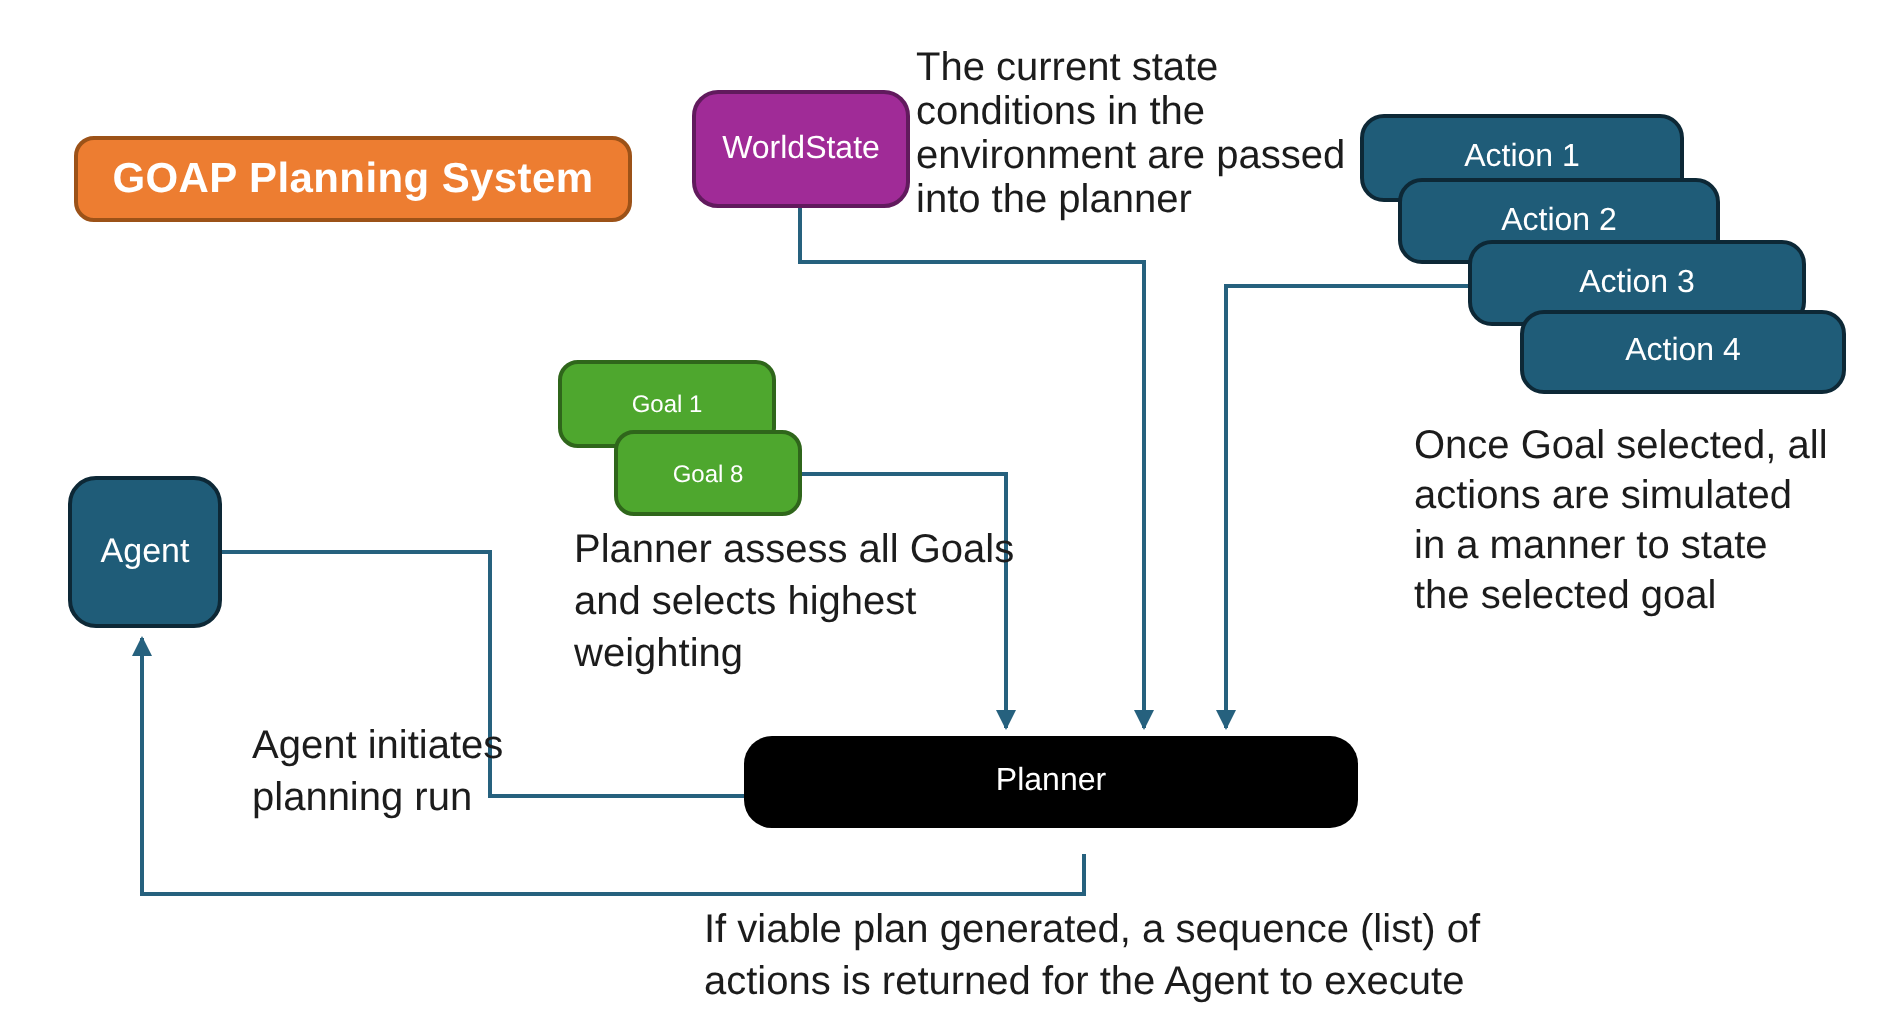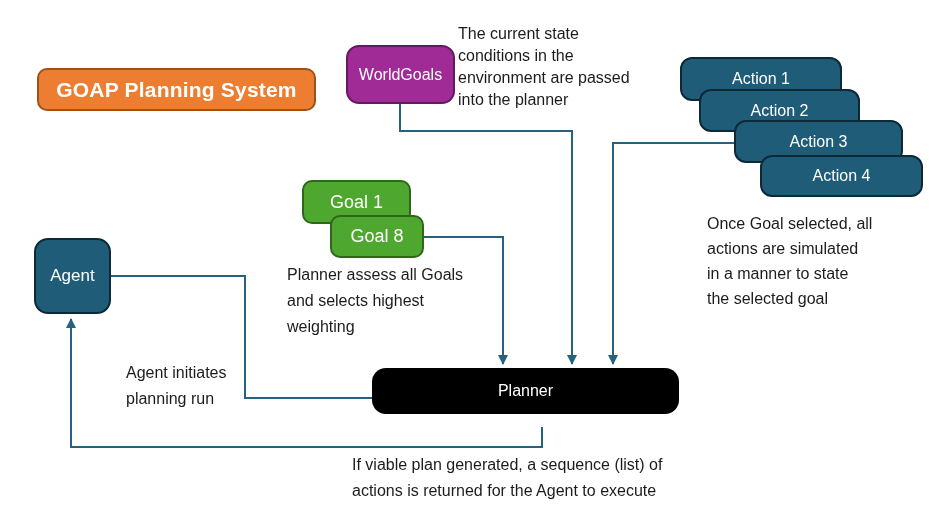--- a/index.html
+++ b/index.html
@@ -15,37 +15,37 @@
   .title-badge{
     left:37px;top:68px;width:279px;height:43px;
     background:#ED7D31;border:2.5px solid #9C5218;border-radius:10px;
     font-size:21px;font-weight:600;letter-spacing:.2px;
   }
   .world-state{
     left:346px;top:45px;width:109px;height:59px;
     background:#A02B97;border:2.5px solid #611A5D;border-radius:13px;
     font-size:16px;line-height:21px;flex-direction:row;
   }
-  .goal{background:#4EA72E;border:2px solid #2F661B;border-radius:10px;font-size:18px;margin-left:23px;}
+  .goal{background:#4EA72E;border:2px solid #2F661B;border-radius:10px;font-size:12px;}
   .goal-1{left:279px;top:180px;width:109px;height:44px;}
   .goal-2{left:307px;top:215px;width:94px;height:43px;}
   .action{background:#1F5C78;border:2px solid #0D2836;border-radius:12px;font-size:16px;}
   .action-1{left:680px;top:57px;width:162px;height:44px;align-items:center;}
   .action-2{left:699px;top:89px;width:161px;height:43px;}
   .action-3{left:734px;top:120px;width:169px;height:43px;}
   .action-4{left:760px;top:155px;width:163px;height:42px;}
   .agent{
     left:34px;top:238px;width:77px;height:76px;
     background:#1F5C78;border:2.5px solid #0D2836;border-radius:14px;font-size:17px;
   }
   .planner{
     left:372px;top:368px;width:307px;height:46px;
     background:#000000;border-radius:14px;font-size:16px;
   }
-  .note{position:absolute;z-index:2;font-size:16px;white-space:nowrap;}
+  .note{position:absolute;z-index:2;font-size:20px;white-space:nowrap;}
   .note-world-state{left:458px;top:23px;line-height:22px;}
   .note-actions{left:707px;top:211px;line-height:25px;}
   .note-goals{left:287px;top:262px;line-height:26px;}
   .note-agent{left:126px;top:360px;line-height:26px;}
   .note-planner{left:352px;top:452px;line-height:26px;}
 </style>
 </head>
 <body>
 
 <div class="canvas">
@@ -62,21 +62,21 @@
     <path d="M111 276 L245 276 L245 398 L384 398" fill="none" stroke="#26617E" stroke-width="2" marker-end="url(#arrow)"></path>
     <path d="M542 427 L542 447 L71 447 L71 319" fill="none" stroke="#26617E" stroke-width="2" marker-end="url(#arrow)"></path>
   </svg>
 
   <div class="box title-badge">
     <span>GOAP Planning System</span>
   </div>
 
   <div class="box world-state">
     <span>World</span>
-    <span>Goals</span>
+    <span>State</span>
   </div>
 
   <div class="box action action-1">
     <span>Action 1</span>
   </div>
   <div class="box action action-2">
     <span>Action 2</span>
   </div>
   <div class="box action action-3">
     <span>Action 3</span>

